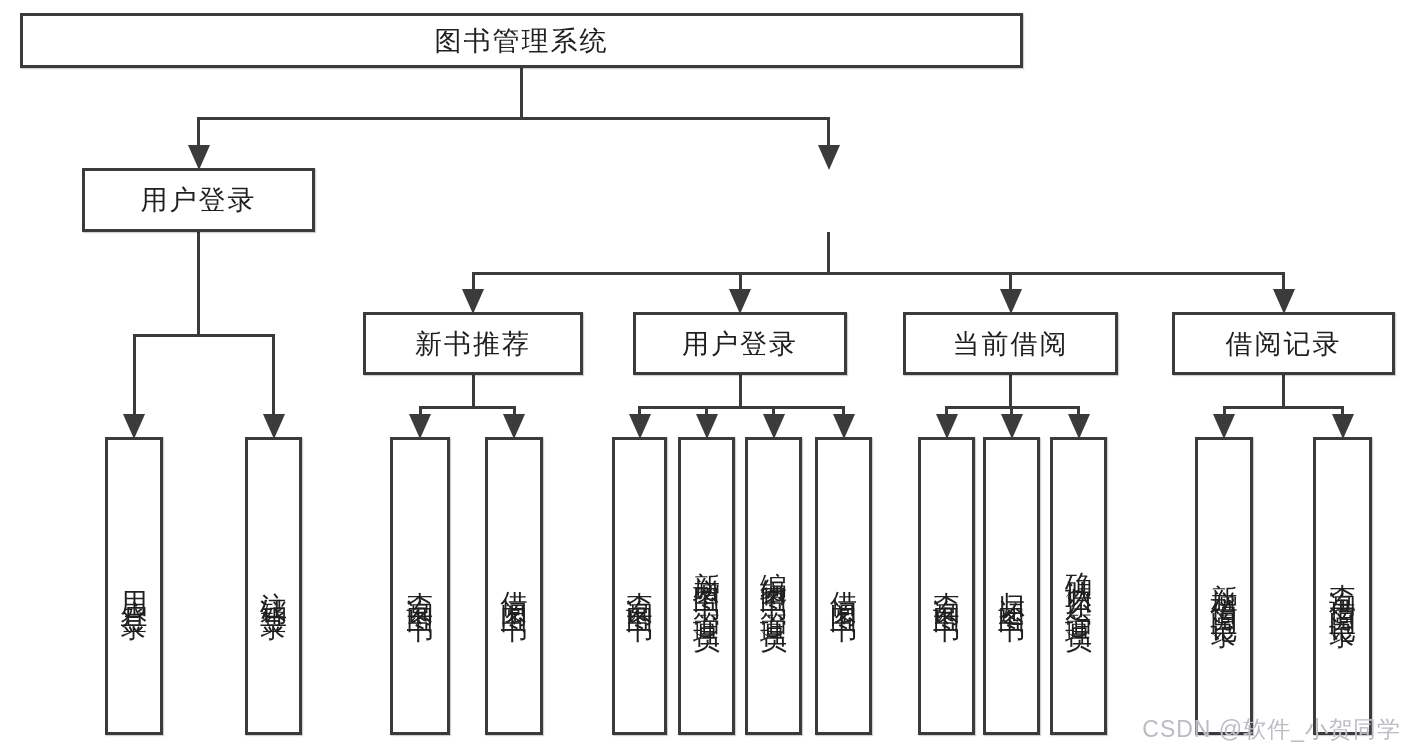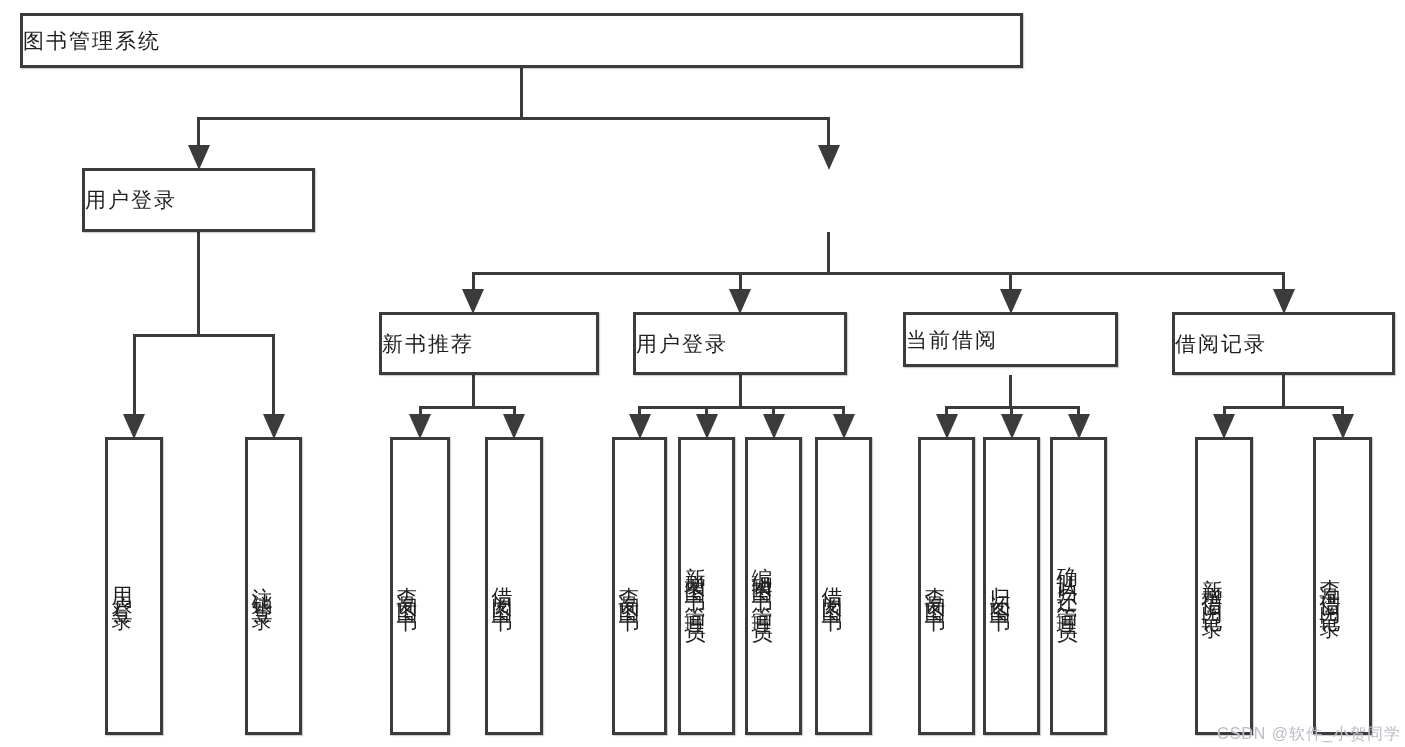--- a/index.html
+++ b/index.html
@@ -11,22 +11,23 @@
     overflow: hidden;
     font-family: "Liberation Sans", "DejaVu Sans", sans-serif;
   }
   .node {
     position: absolute;
     box-sizing: border-box;
     border: 3px solid #3b3b3b;
     background: #ffffff;
     display: flex;
     align-items: center;
+    justify-content: center;
     color: #1f1f1f;
-    font-size: 21px;
+    font-size: 27px;
     box-shadow: 1px 1px 1px rgba(0,0,0,0.18);
     font-family: Liberation Serif, serif;
   }
   .node .label { white-space: nowrap; letter-spacing: 2px; }
   .node.vertical .label {
     writing-mode: vertical-rl;
     text-orientation: mixed;
     letter-spacing: 8px;
     white-space: normal;
   }
@@ -39,21 +40,21 @@
     width: 0;
     height: 0;
     border-left: 11px solid transparent;
     border-right: 11px solid transparent;
     border-top: 25px solid #3b3b3b;
   }
   #watermark {
     position: absolute;
     right: 4px;
     bottom: 2px;
-    font-size: 16px;
+    font-size: 23px;
     letter-spacing: 1px;
     color: #b9bdc3;
     z-index: 9;
     text-shadow: 0 0 1px rgba(255,255,255,0.6);
   }
 </style>
 </head>
 <body>
 
 <div id="canvas">
@@ -109,27 +110,27 @@
     <div class="vline" style="left: 1222.5px; top: 407px; width: 3px; height: 8px;"></div>
     <div class="arrowhead" style="left: 1213px; top: 414px;"></div>
     <div class="vline" style="left: 1341px; top: 407px; width: 3px; height: 8px;"></div>
     <div class="arrowhead" style="left: 1331.5px; top: 414px;"></div>
     <div class="node" style="left: 20px; top: 13px; width: 1003px; height: 55px;">
       <span class="label">图书管理系统</span>
     </div>
     <div class="node" style="left: 82px; top: 168px; width: 233px; height: 64px;">
       <span class="label">用户登录</span>
     </div>
-    <div class="node" style="left: 363px; top: 312px; width: 220px; height: 63px; margin-left: 16px;">
+    <div class="node" style="left: 363px; top: 312px; width: 220px; height: 63px;">
       <span class="label">新书推荐</span>
     </div>
     <div class="node" style="left: 633px; top: 312px; width: 214px; height: 63px;">
       <span class="label">用户登录</span>
     </div>
-    <div class="node" style="left: 903px; top: 312px; width: 215px; height: 55px;">
+    <div class="node" style="left: 903px; top: 312px; width: 215px; height: 63px;">
       <span class="label">当前借阅</span>
     </div>
     <div class="node" style="left: 1172px; top: 312px; width: 223px; height: 63px;">
       <span class="label">借阅记录</span>
     </div>
     <div class="node vertical" style="left: 105px; top: 437px; width: 58px; height: 298px;">
       <span class="label">用户登录</span>
     </div>
     <div class="node vertical" style="left: 245px; top: 437px; width: 57px; height: 298px;">
       <span class="label">注销登录</span>

